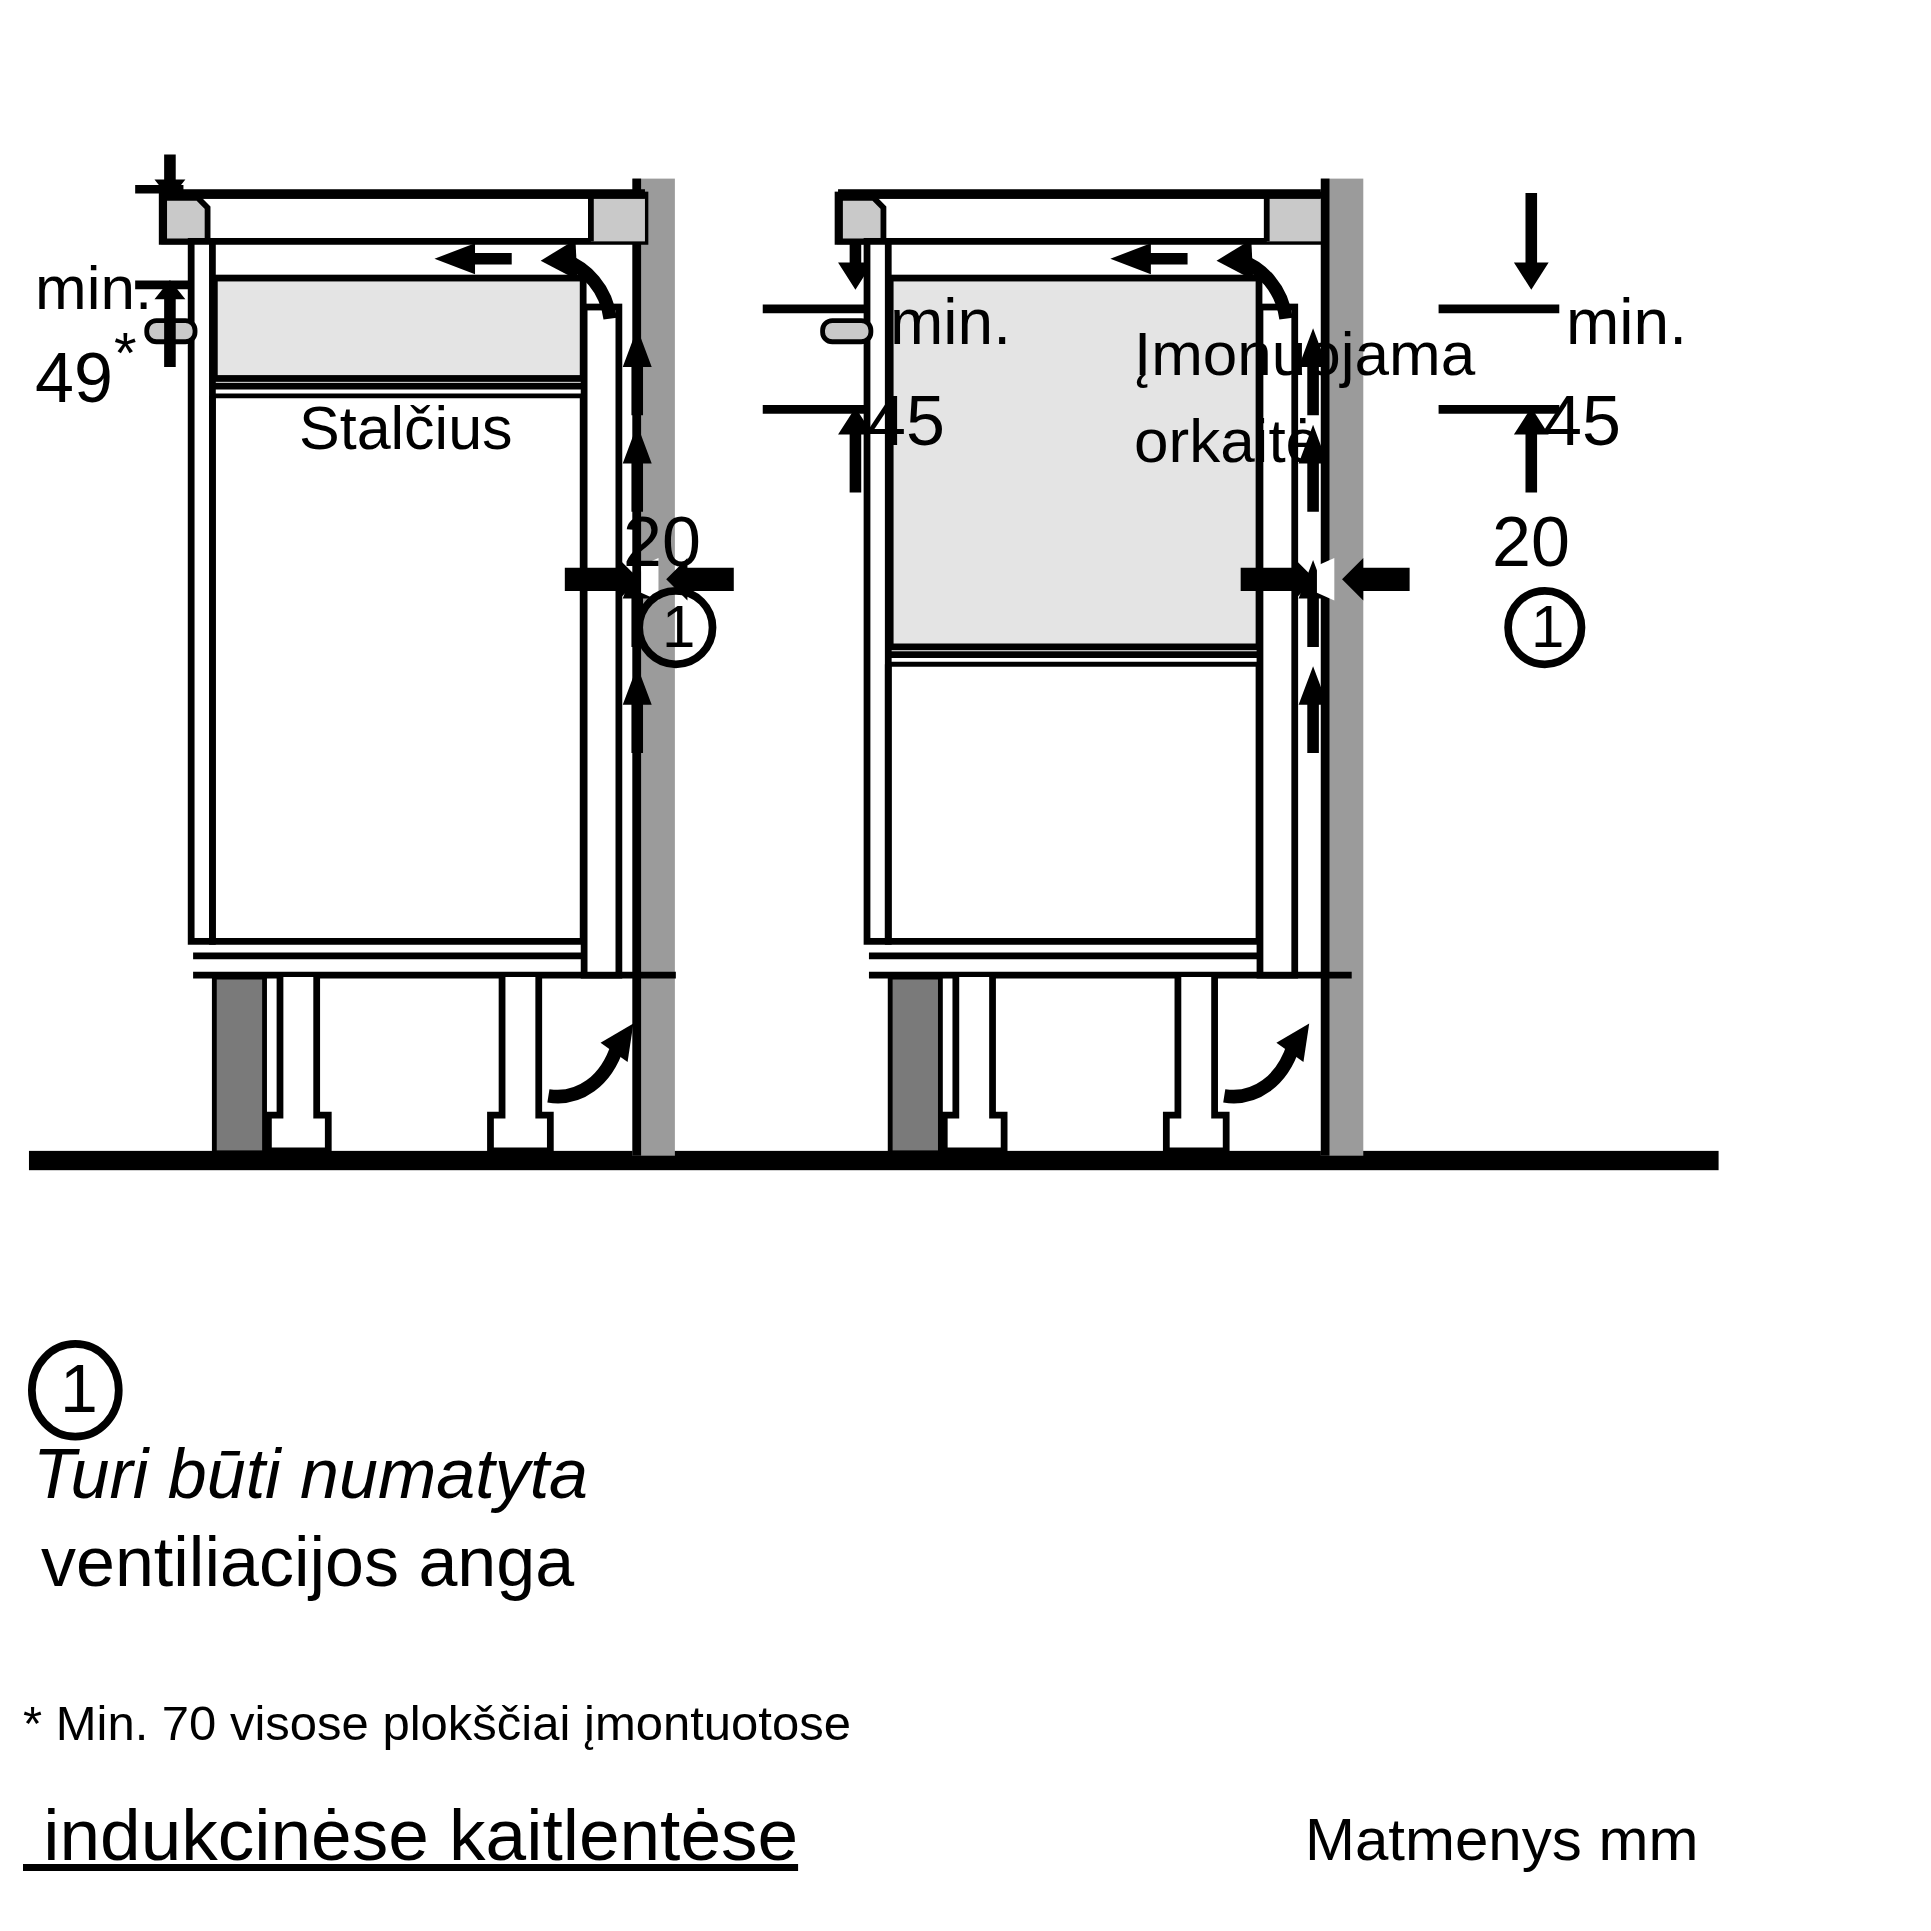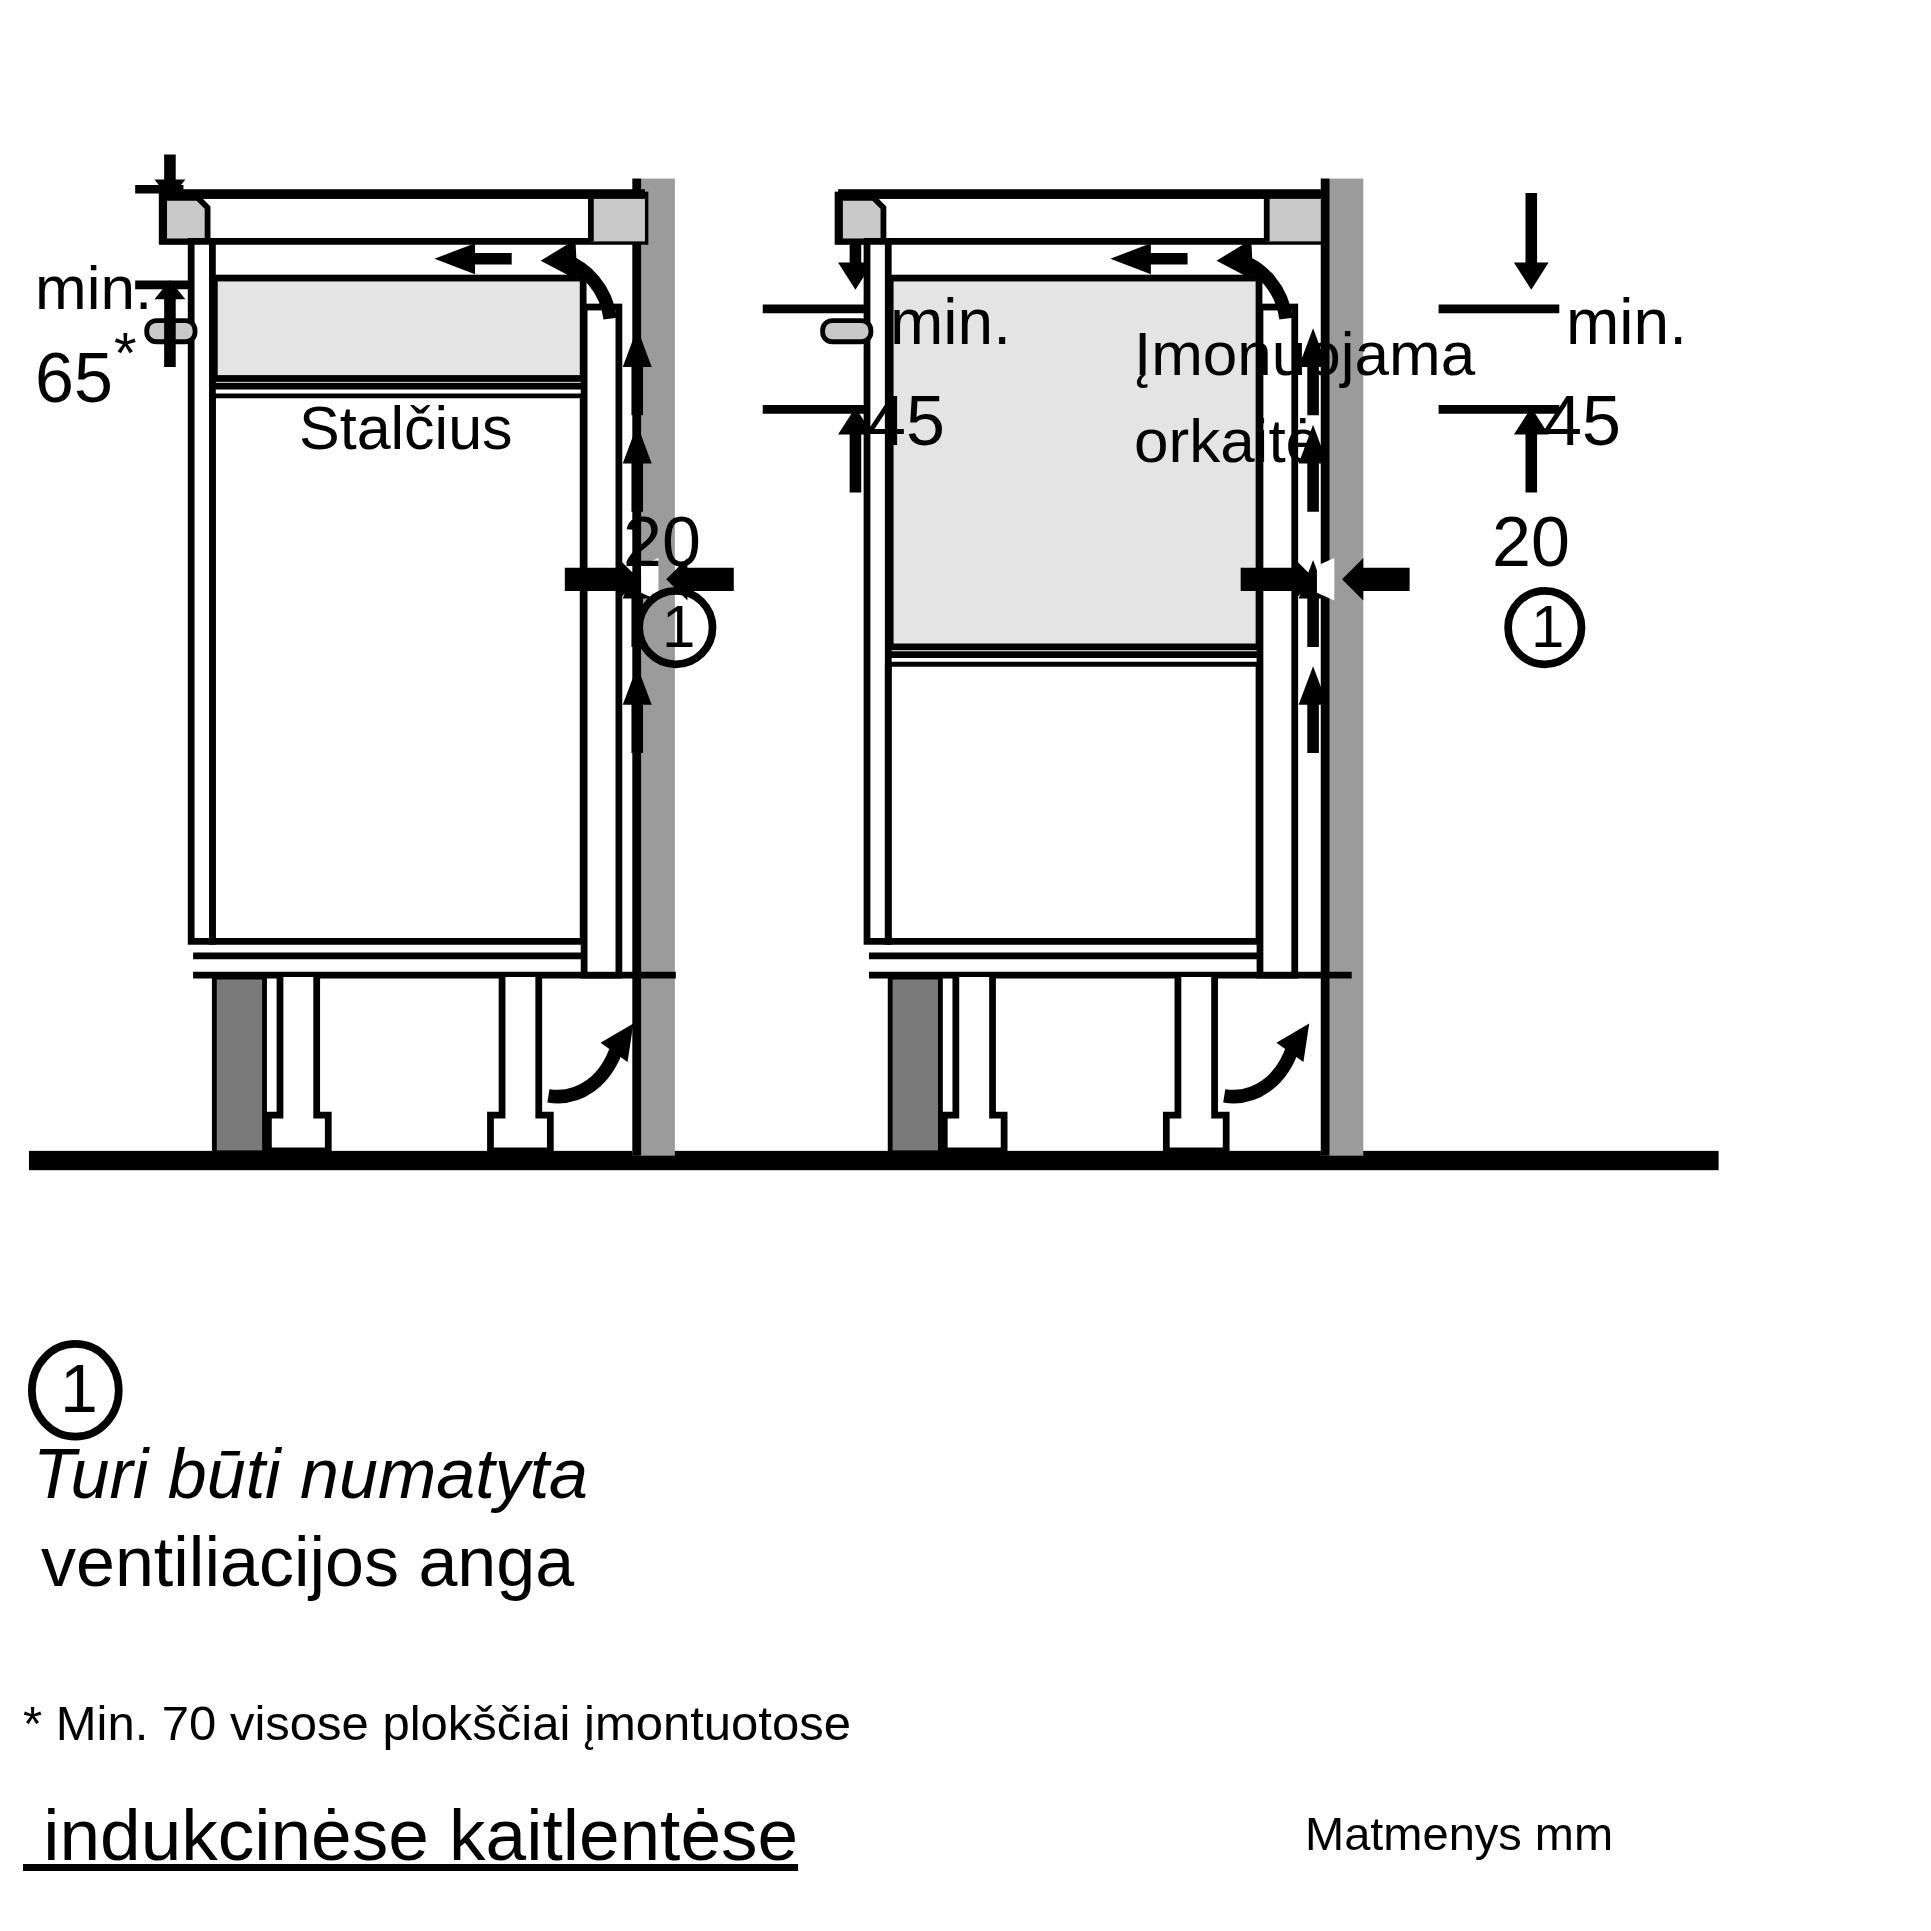--- a/index.html
+++ b/index.html
@@ -177,21 +177,21 @@
       <path d="M1580,200 L1580,272 L1568,272 L1586,300 L1604,272 L1592,272 L1592,200 Z" fill="#000"></path>
       <path d="M1580,510 L1580,450 L1568,450 L1586,422 L1604,450 L1592,450 L1592,510 Z" fill="#000"></path>
     </g>
 
     <ellipse cx="700" cy="650" rx="38" ry="38" fill="none" stroke="#000" stroke-width="8"></ellipse>
     <ellipse cx="1600" cy="650" rx="38" ry="38" fill="none" stroke="#000" stroke-width="8"></ellipse>
     <ellipse cx="78" cy="1440" rx="45" ry="48" fill="none" stroke="#000" stroke-width="8"></ellipse>
   </svg>
 
   <div class="txt dim-label" style="left:35px; top:257px;">min.</div>
-  <div class="txt dim-label" style="left:35px; top:343px; font-size:70px;">65</div>
+  <div class="txt dim-label" style="left:35px; top:343px; font-size:70px;">49</div>
   <div class="txt" style="left:114px; top:324px; font-size:58px;">*</div>
 
   <div class="txt big-label" style="left:299px; top:398px; font-size:61px;">Stalčius</div>
 
   <div class="txt" style="left:623px; top:507px; font-size:70px;">20</div>
 
   <div class="txt" style="left:662px; top:597px; font-size:60px;">1</div>
 
   <div class="txt dim-label" style="left:890px; top:290px; font-size:64px;">min.</div>
   <div class="txt" style="left:867px; top:386px; font-size:70px;">45</div>
@@ -207,16 +207,16 @@
   <div class="txt" style="left:1543px; top:386px; font-size:70px;">45</div>
 
   <div class="txt" style="left:60px; top:1354px; font-size:68px;">1</div>
 
   <div class="txt note-text" style="left:33px; top:1439px; font-size:70px;font-style:italic;">Turi būti numatyta</div>
   <div class="txt note-text" style="left:41px; top:1527px; font-size:70px;">ventiliacijos anga</div>
 
   <div class="txt foot-text" style="left:23px; top:1699px; font-size:49px;">* Min. 70 visose plokščiai įmontuotose</div>
   <div class="txt foot-text" style="left:23px; top:1798px; font-size:73px;text-decoration:underline;"> indukcinėse kaitlentėse</div>
 
-  <div class="txt units-text" style="left:1305px; top:1810px; font-size:47px;">Matmenys mm</div>
+  <div class="txt units-text" style="left:1305px; top:1810px; font-size:60px;">Matmenys mm</div>
 
 </div>
 
 
 </body></html>

